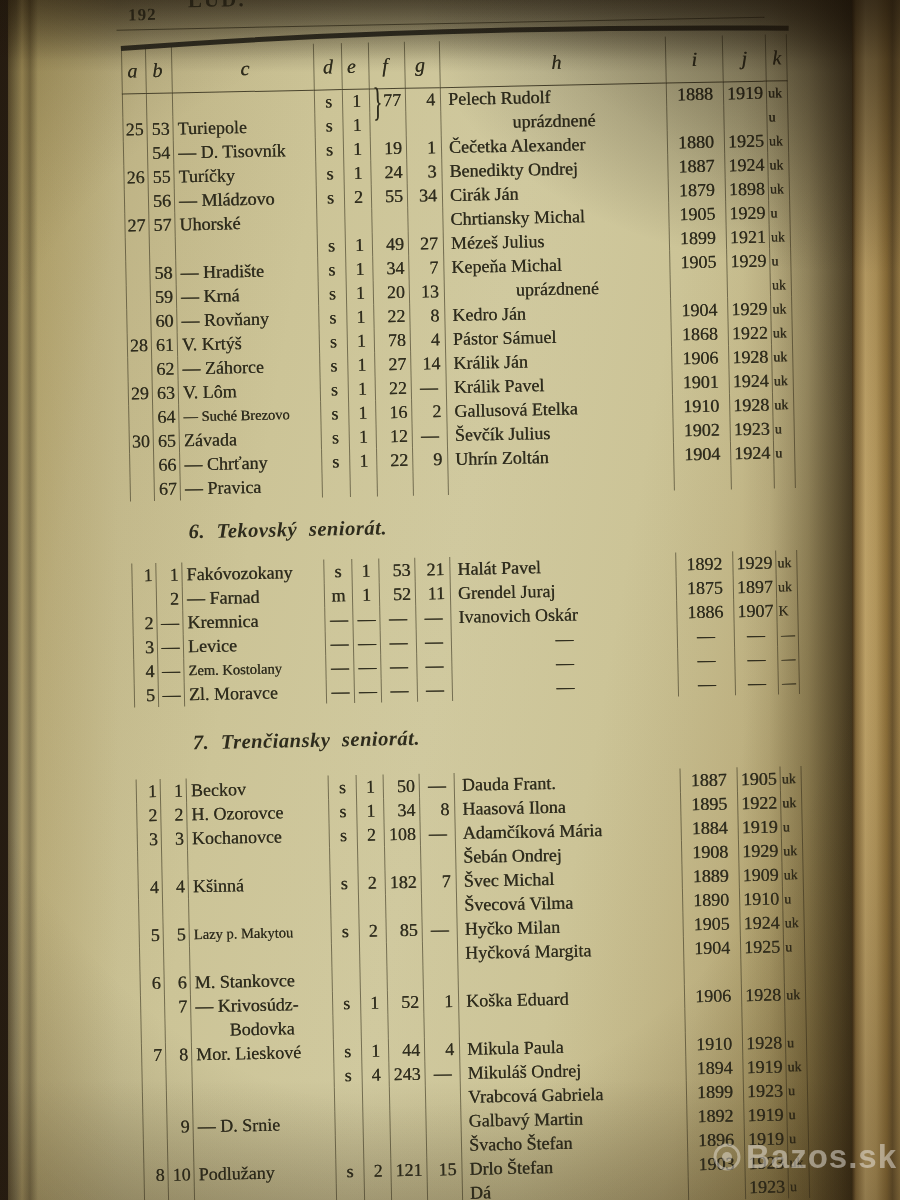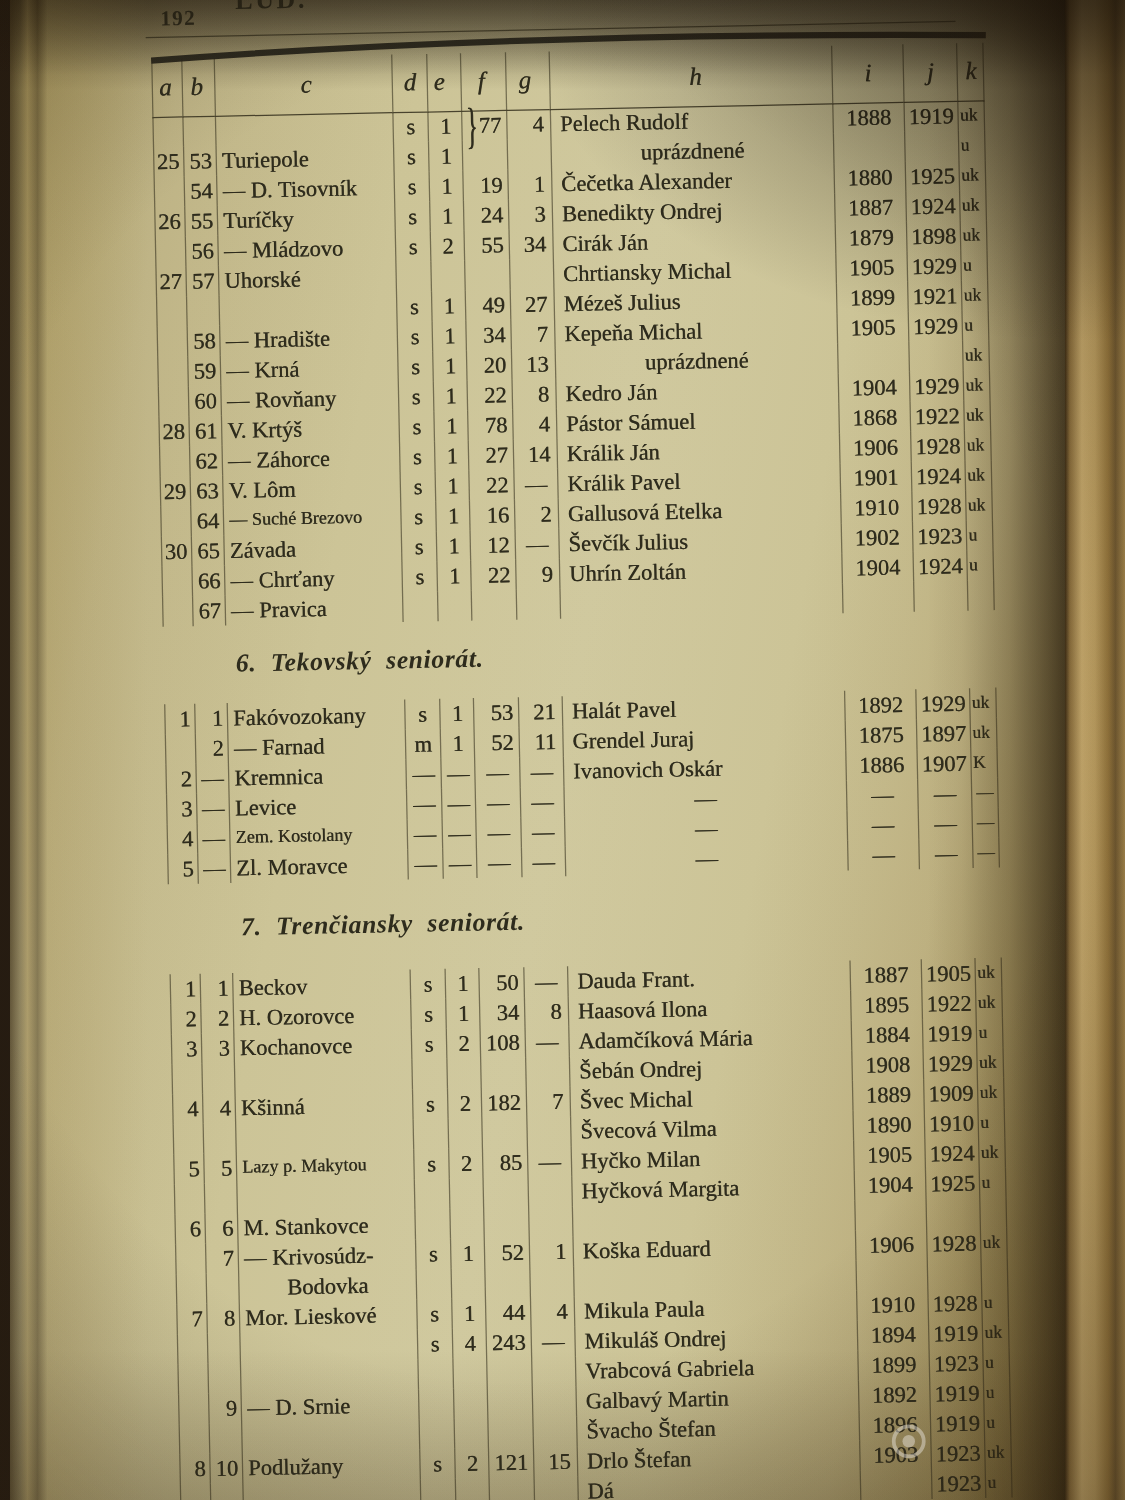--- a/index.html
+++ b/index.html
@@ -583,13 +583,14 @@
 
 <div class="gutter-shadow"></div>
 <div class="next-page-edge"></div>
 <div class="vignette"></div>
 
 <div class="watermark">
   <svg class="wm-icon" viewBox="0 0 30 30">
     <circle cx="15" cy="15" r="12" fill="none" stroke="rgba(235,232,226,.5)" stroke-width="3"></circle>
     <circle cx="15" cy="15" r="5" fill="rgba(235,232,226,.5)"></circle>
   </svg>
+  <span>Bazos.sk</span>
 </div>
 
 </body></html>

